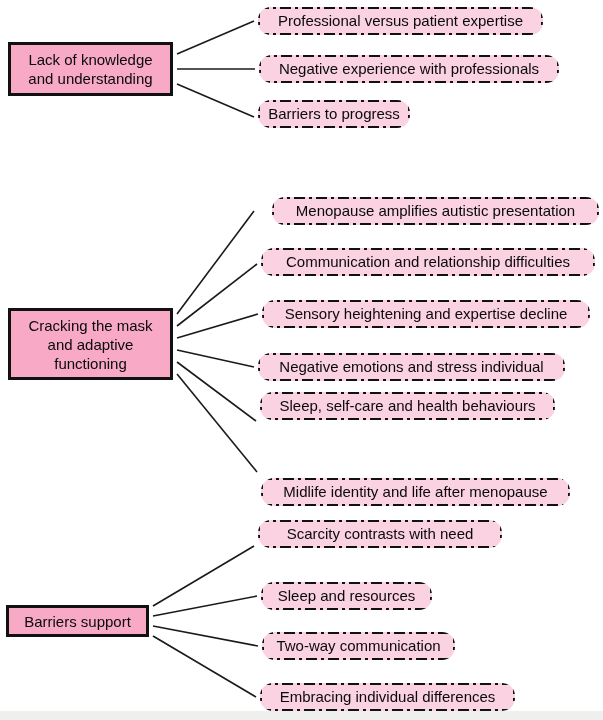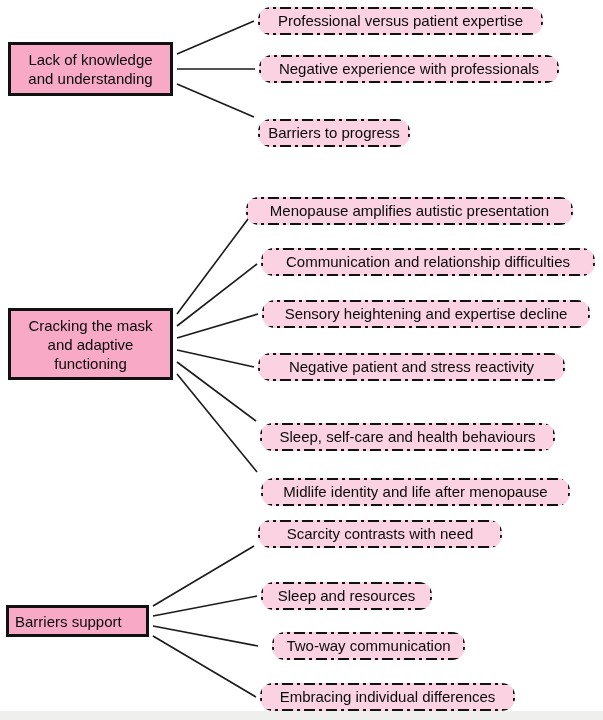--- a/index.html
+++ b/index.html
@@ -21,21 +21,21 @@
   }
   #connectors{
     position:absolute;left:0;top:0;width:603px;height:720px;
     pointer-events:none;
   }
   .theme-box{
     position:absolute;
     box-sizing:border-box;
     background:var(--theme-fill);
     border:3px solid var(--border);
-    display:flex;align-items:center;justify-content:flex-start;
+    display:flex;align-items:center;justify-content:center;
     text-align:center;
     font-size:15px;line-height:19px;
     padding:2px 6px;
   }
   .subtheme-box{
     position:absolute;
     box-sizing:border-box;
     height:28px;
     display:flex;align-items:center;justify-content:center;
     text-align:center;
@@ -82,60 +82,60 @@
   <div>
     <div class="theme-box" style="left:8px;top:42px;width:165px;height:54px">
       <span>Lack of knowledge and understanding</span>
     </div>
     <div class="subtheme-box" style="left:258px;top:7px;width:285px">
       <span>Professional versus patient expertise</span>
     </div>
     <div class="subtheme-box" style="left:259px;top:55px;width:300px">
       <span>Negative experience with professionals</span>
     </div>
-    <div class="subtheme-box" style="left:258px;top:119px;width:152px">
+    <div class="subtheme-box" style="left:258px;top:100px;width:152px">
       <span>Barriers to progress</span>
     </div>
   </div>
 
   <div>
     <div class="theme-box" style="left:8px;top:308px;width:165px;height:72px">
       <span>Cracking the mask and adaptive functioning</span>
     </div>
-    <div class="subtheme-box" style="left:246px;top:197px;width:327px">
+    <div class="subtheme-box" style="left:272px;top:197px;width:327px">
       <span>Menopause amplifies autistic presentation</span>
     </div>
     <div class="subtheme-box" style="left:261px;top:248px;width:334px">
       <span>Communication and relationship difficulties</span>
     </div>
     <div class="subtheme-box" style="left:262px;top:300px;width:328px">
       <span>Sensory heightening and expertise decline</span>
     </div>
     <div class="subtheme-box" style="left:258px;top:353px;width:307px">
-      <span>Negative patient and stress reactivity</span>
+      <span>Negative emotions and stress individual</span>
     </div>
-    <div class="subtheme-box" style="left:260px;top:423px;width:295px">
+    <div class="subtheme-box" style="left:260px;top:392px;width:295px">
       <span>Sleep, self-care and health behaviours</span>
     </div>
     <div class="subtheme-box" style="left:261px;top:478px;width:309px">
       <span>Midlife identity and life after menopause</span>
     </div>
   </div>
 
   <div>
     <div class="theme-box" style="left:6px;top:605px;width:143px;height:32px">
       <span>Barriers support</span>
     </div>
     <div class="subtheme-box" style="left:258px;top:520px;width:244px">
       <span>Scarcity contrasts with need</span>
     </div>
     <div class="subtheme-box" style="left:261px;top:582px;width:171px">
       <span>Sleep and resources</span>
     </div>
-    <div class="subtheme-box" style="left:272px;top:632px;width:193px">
+    <div class="subtheme-box" style="left:262px;top:632px;width:193px">
       <span>Two-way communication</span>
     </div>
     <div class="subtheme-box" style="left:260px;top:683px;width:255px">
       <span>Embracing individual differences</span>
     </div>
   </div>
 
   <div id="footer-band"></div>
 </div>
 

